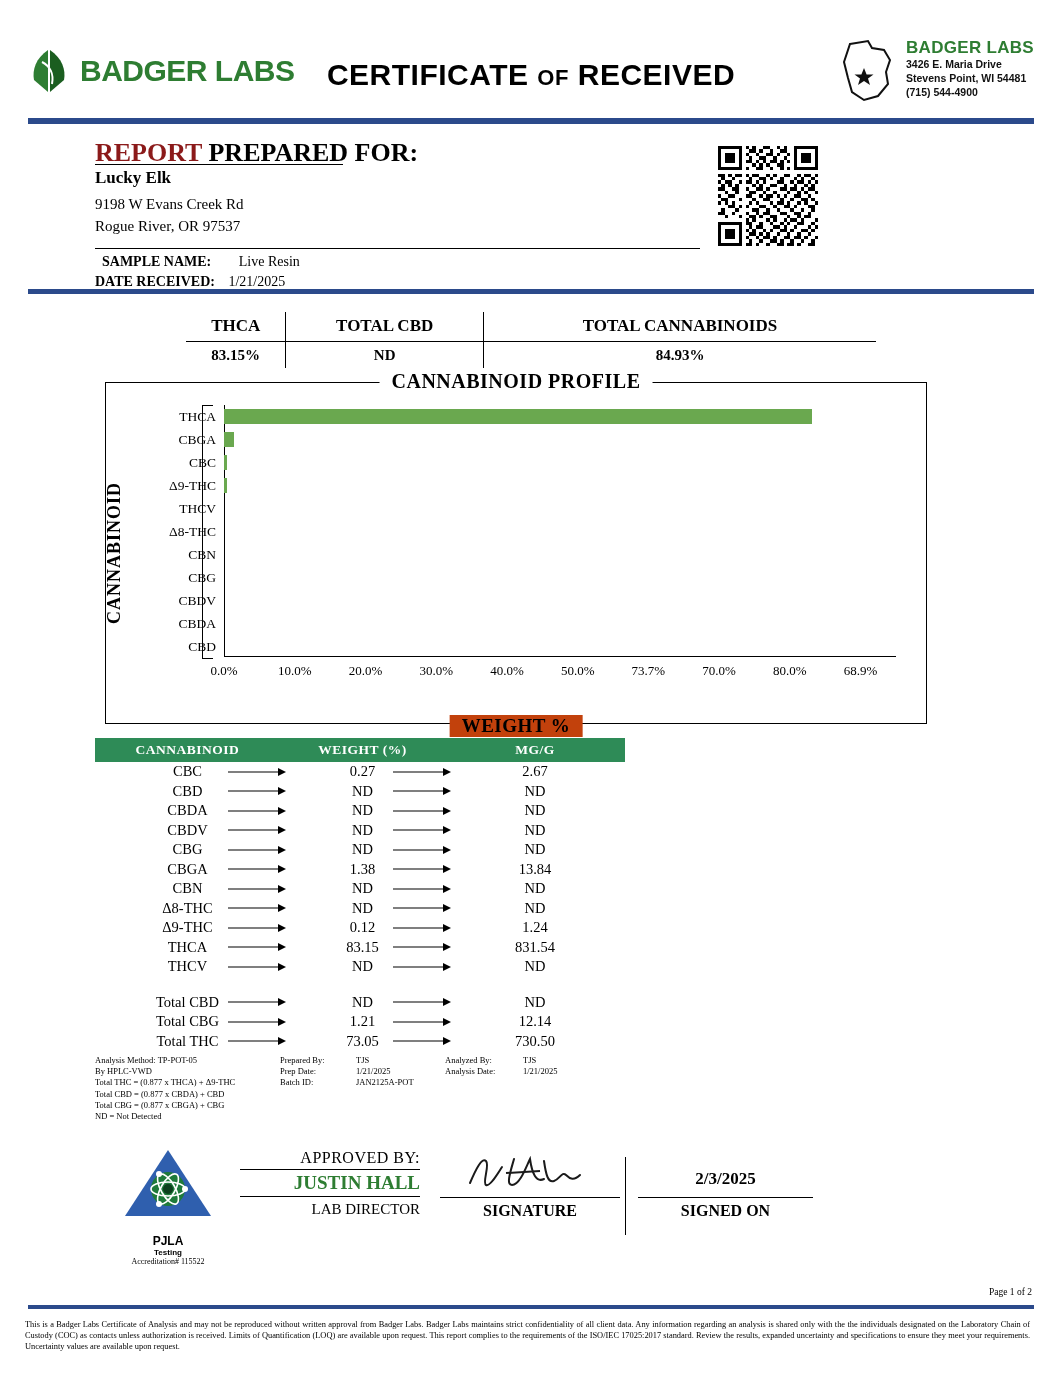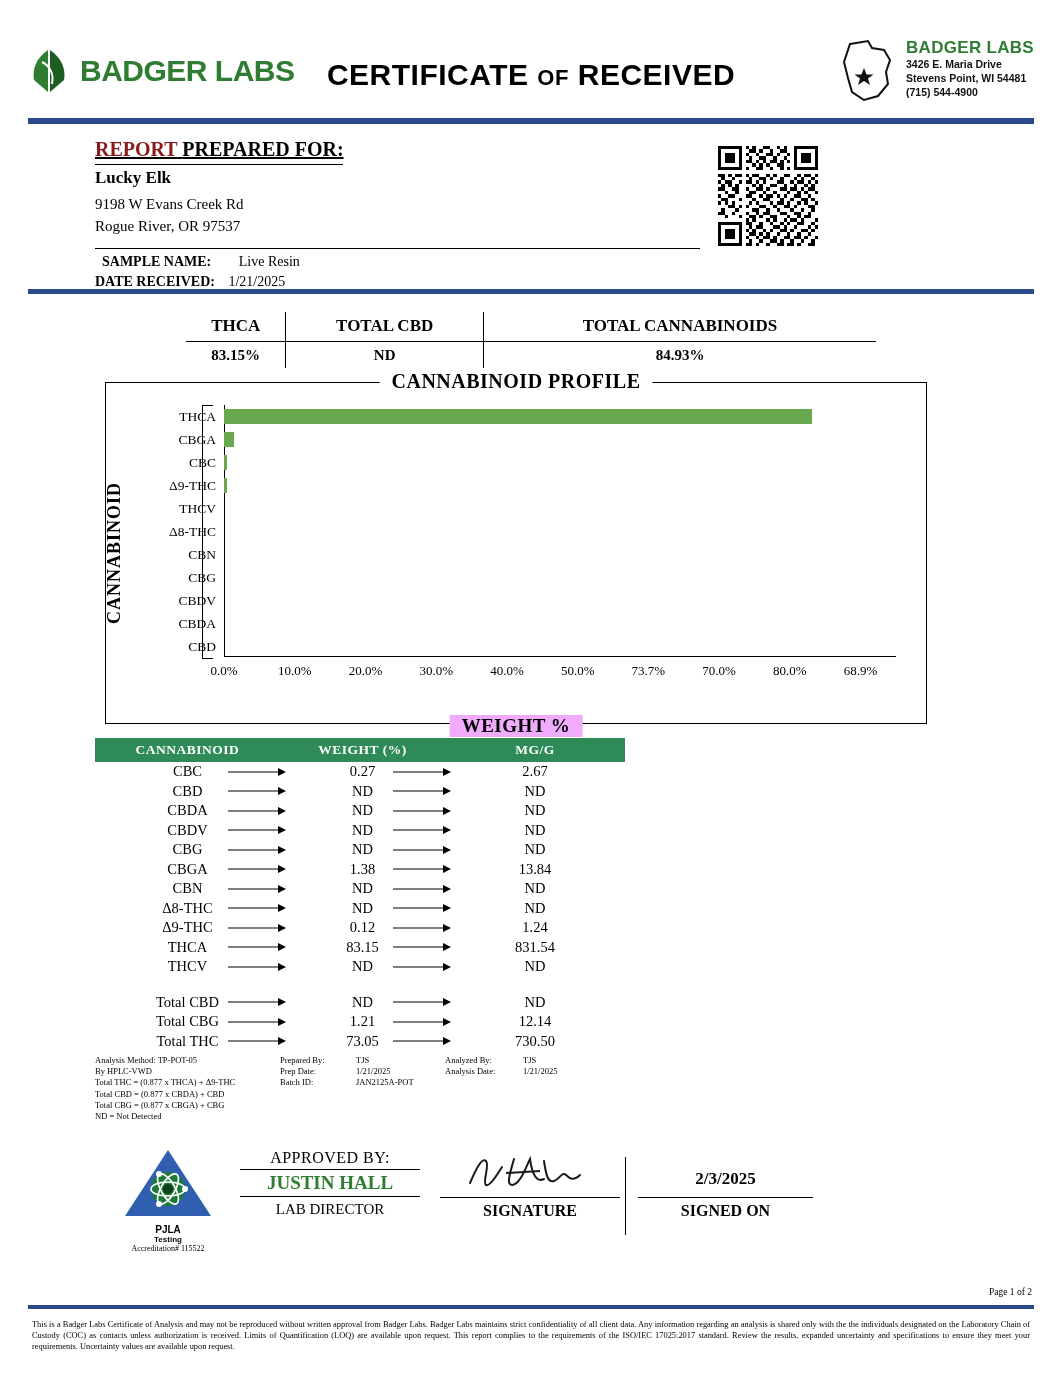--- a/index.html
+++ b/index.html
@@ -21,21 +21,21 @@
   .wi-shape{width:60px;height:66px;position:relative;margin-right:8px;}
   .addr-lines{font-family:"Liberation Sans",sans-serif;}
   .addr-lines .brand{font-weight:bold;font-size:17px;color:#2e7d32;letter-spacing:0.3px;}
   .addr-lines .l{font-size:10.5px;font-weight:bold;color:#111;line-height:1.32;}
 
   .rule-blue{height:6px;background:#2b4a8b;margin:0 28px;}
   .rule-blue.thin{height:5px;}
 
   
   .report-zone{position:relative;height:165px;padding:0 28px;}
-  .rep-head{position:absolute;left:95px;top:14px;font-size:20px;font-weight:bold;text-decoration:underline;}
+  .rep-head{position:absolute;left:95px;top:14px;font-size:26px;font-weight:bold;}
   .rep-head .red{color:#8b1a1a;}
   .rep-underline{position:absolute;left:95px;top:40px;width:248px;border-bottom:1px solid #000;}
   .client{position:absolute;left:95px;top:44px;font-size:17px;font-weight:bold;}
   .client-l2{position:absolute;left:95px;top:72px;font-size:15px;}
   .client-l3{position:absolute;left:95px;top:94px;font-size:15px;}
 
   .proj-table{position:absolute;left:480px;top:46px;font-size:13.5px;}
   .proj-table td{padding:1px 0;}
   .proj-table .lbl{text-align:right;font-weight:bold;color:#2b4a8b;padding-right:14px;letter-spacing:0.3px;}
   .proj-table .val{font-weight:normal;color:#000;}
@@ -52,21 +52,21 @@
   .summary{margin:18px auto 0;width:690px;}
   .summary table{border-collapse:collapse;width:100%;}
   .summary th{font-size:17px;font-weight:bold;padding:4px 0 5px;border-bottom:1.5px solid #000;}
   .summary td{font-size:15px;font-weight:bold;text-align:center;padding:5px 0 4px;}
   .summary .divider{border-left:1px solid #000;}
 
   
   .chart-box{position:relative;margin:14px 28px 0 105px;width:820px;height:340px;border:1.5px solid #000;}
   .chart-title{position:absolute;top:-13px;left:50%;transform:translateX(-50%);background:#fff;padding:0 12px;font-size:20px;font-weight:bold;letter-spacing:0.5px;}
   .y-axis-label{position:absolute;left:8px;top:50%;transform:translate(-50%,-50%) rotate(-90deg);transform-origin:center;font-size:18px;font-weight:bold;letter-spacing:1px;white-space:nowrap;}
-  .x-axis-label{position:absolute;bottom:-14px;left:50%;transform:translateX(-50%);background:#f0abfc;padding:0 12px;font-size:19px;font-weight:bold;letter-spacing:0.5px;}
+  .x-axis-label{position:absolute;bottom:-14px;left:50%;transform:translateX(-50%);background:#c2410c;padding:0 12px;font-size:19px;font-weight:bold;letter-spacing:0.5px;}
   .plot{position:absolute;left:118px;top:22px;width:672px;height:252px;}
   .plot-frame{position:absolute;left:0;top:0;width:0;height:252px;border-left:1px solid #000;}
   .plot-bottom{position:absolute;left:0;bottom:0;width:672px;height:0;border-bottom:1px solid #000;}
   .cat-row{position:absolute;left:0;width:672px;height:23px;}
   .cat-label{position:absolute;right:calc(100% + 8px);top:0;line-height:23px;font-size:13.5px;white-space:nowrap;}
   .bar{position:absolute;left:0;top:4px;height:15px;background:#6aa84f;}
   .xticks{position:absolute;left:118px;top:280px;width:672px;height:18px;}
   .xtick{position:absolute;font-size:13px;transform:translateX(-50%);}
   .bracket-left{position:absolute;left:96px;top:22px;width:10px;height:252px;border-left:1.5px solid #000;border-top:1.5px solid #000;border-bottom:1.5px solid #000;}
 
@@ -91,41 +91,41 @@
   .notes .mid{position:absolute;left:185px;top:0;width:160px;}
   .notes .mid .r{display:flex;}
   .notes .mid .k{width:76px;}
   .notes .right{position:absolute;left:350px;top:0;width:200px;}
   .notes .right .r{display:flex;}
   .notes .right .k{width:78px;}
 
   
   .approval{position:relative;margin-top:14px;height:110px;}
   .pjla{position:absolute;left:122px;top:6px;width:92px;height:96px;text-align:center;}
-  .pjla .cap{font-family:"Liberation Sans",sans-serif;font-size:10px;font-weight:bold;margin-top:1px;}
+  .pjla .cap{font-family:"Liberation Sans",sans-serif;font-size:12px;font-weight:bold;margin-top:11px;}
   .pjla .cap2{font-family:"Liberation Sans",sans-serif;font-size:8px;font-weight:bold;}
   .pjla .acc{font-family:"Liberation Serif",serif;font-size:8px;}
-  .appr-col{position:absolute;left:240px;top:8px;width:180px;text-align:center;}
+  .appr-col{position:absolute;left:240px;top:8px;width:180px;text-align:right;}
   .appr-col .t1{font-size:16px;letter-spacing:0.5px;}
   .appr-col .line{border-bottom:1.5px solid #000;margin:2px 0 2px;}
   .appr-col .name{font-size:19px;font-weight:bold;color:#2e7d32;font-family:"Liberation Serif",serif;}
   .appr-col .t2{font-size:15px;margin-top:4px;}
   .sig-col{position:absolute;left:440px;top:8px;width:180px;text-align:center;}
   .sig-col .sigimg{height:48px;position:relative;}
   .sig-col .line{border-top:1.5px solid #000;}
   .sig-col .lbl{font-size:16px;font-weight:bold;margin-top:4px;}
   .vline{position:absolute;left:625px;top:16px;height:78px;border-left:1.5px solid #000;}
   .date-col{position:absolute;left:638px;top:8px;width:175px;text-align:center;}
   .date-col .d{font-size:17px;font-weight:bold;height:48px;line-height:60px;}
   .date-col .line{border-top:1.5px solid #000;}
   .date-col .lbl{font-size:16px;font-weight:bold;margin-top:4px;}
 
   .page-num{position:absolute;right:30px;bottom:78px;font-size:9.5px;}
   .foot-rule{position:absolute;left:28px;right:28px;bottom:66px;height:4px;background:#2b4a8b;}
-  .disclaimer{position:absolute;left:32px;right:32px;bottom:22px;font-size:8.4px;line-height:1.3;text-align:justify;}
+  .disclaimer{position:absolute;left:25px;right:32px;bottom:22px;font-size:8.4px;line-height:1.3;text-align:justify;}
 </style>
 </head>
 <body>
 
 <div class="page">
 
   <div class="header">
     <div class="logo">
       <div class="logo-mark">
         <svg viewBox="0 0 42 46" width="42" height="46" aria-hidden="true">

